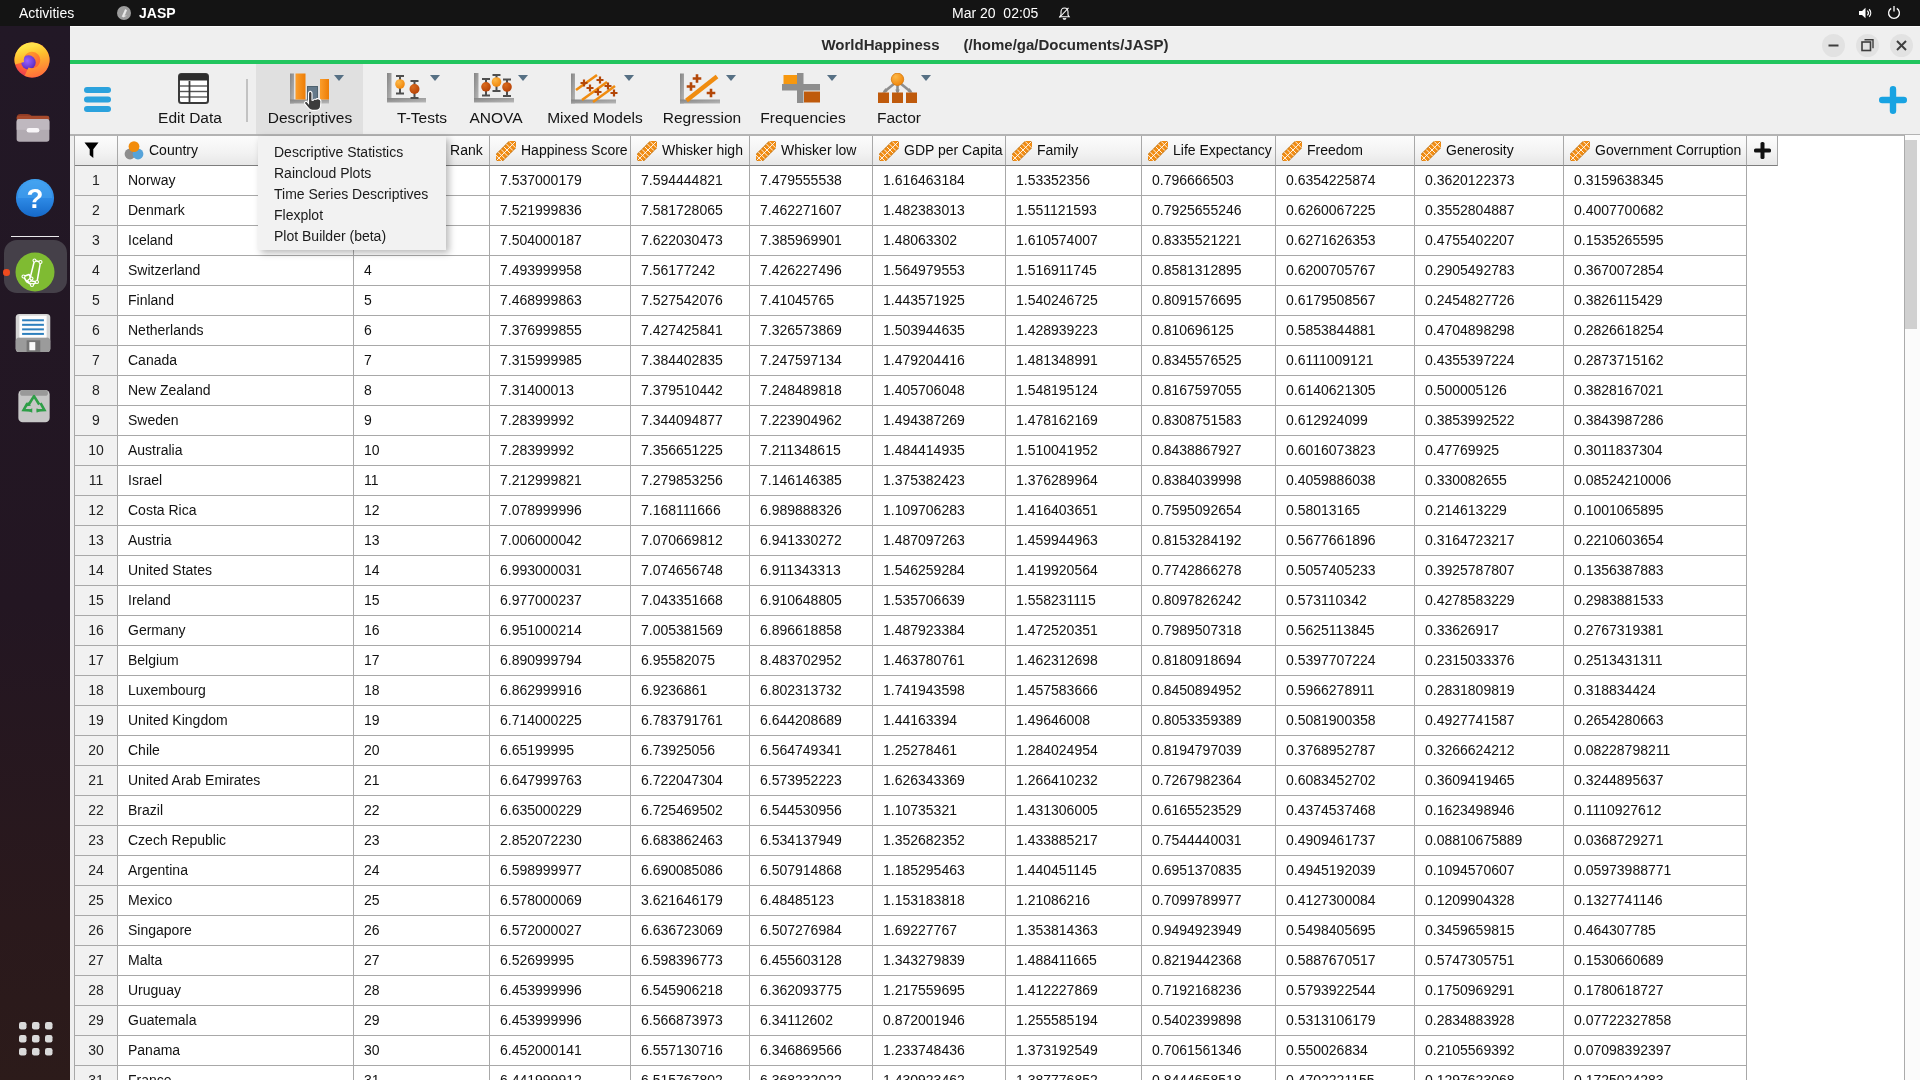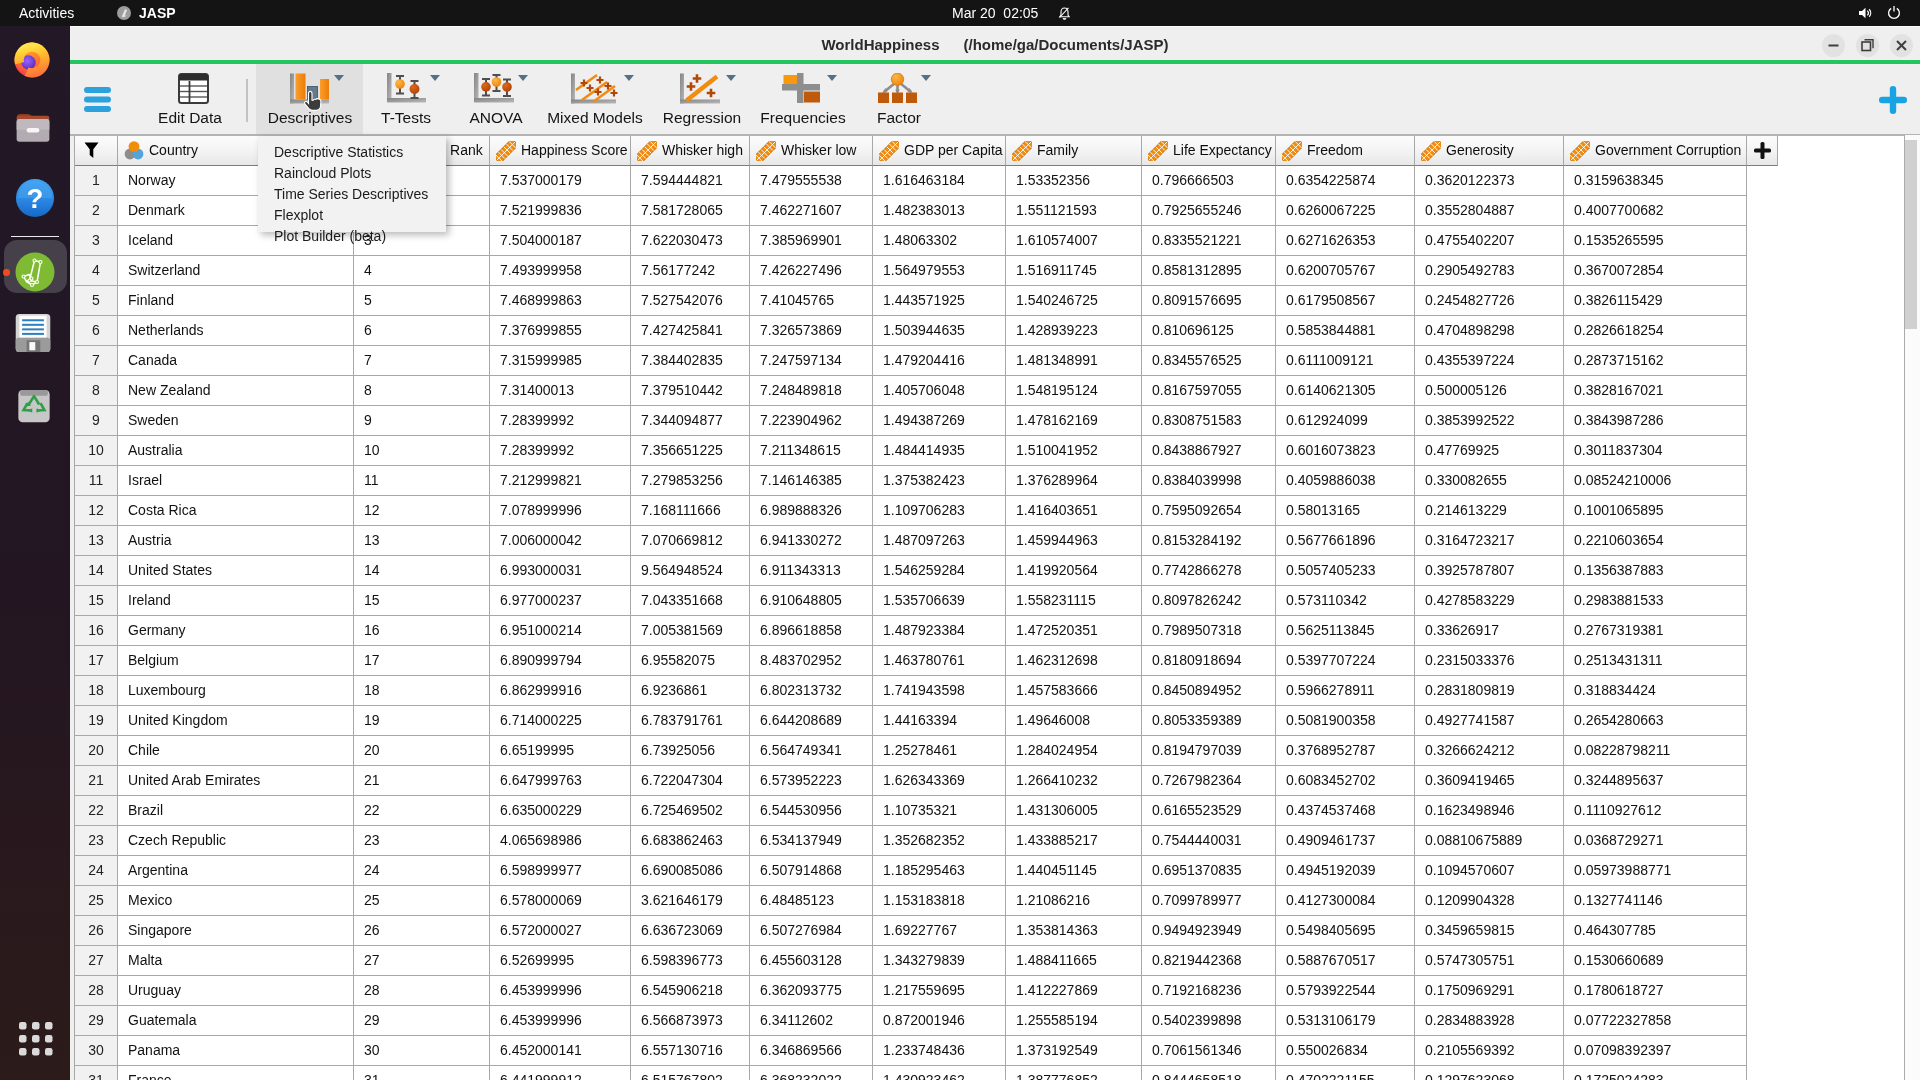--- a/index.html
+++ b/index.html
@@ -14,21 +14,21 @@
 .tri{position:absolute;width:0;height:0;border-left:5px solid transparent;border-right:5px solid transparent;border-top:6.5px solid #567084;top:75px;}
 #grid{position:absolute;left:75px;top:136px;display:grid;grid-template-columns:43px 236px 136px 141px 119px 123px 133px 136px 134px 139px 149px 183px 31px;grid-auto-rows:30px;font-size:14px;color:#111;}
 #tleft{position:absolute;left:74px;top:135px;width:1px;height:945px;background:#a8a8a8;}
 .c{border-right:1px solid #a8a8a8;border-bottom:1px solid #a8a8a8;overflow:hidden;white-space:nowrap;line-height:29px;}
 .c.num{background:#f1f1f1;text-align:center;color:#222;}
 .c.d{background:#fff;padding-left:10px;text-align:left;}
 .c.hd{background:linear-gradient(180deg,#fcfcfc 0%,#f3f3f3 55%,#e7e7e7 100%);border-bottom:1px solid #7d7d7d;text-align:left;color:#0d0d0d;font-size:14px;}
 .c.blank{border:none;background:transparent;}
 .hwrap{display:flex;align-items:center;gap:5px;padding-left:6px;height:100%;}
 .ric{flex:0 0 auto;}
-#menu{position:absolute;left:258px;top:136px;width:188px;height:96px;background:#f2f2f2;box-shadow:3px 3px 7px rgba(0,0,0,0.28);z-index:30;font-size:14px;color:#1a1a1a;}
+#menu{position:absolute;left:258px;top:136px;width:188px;height:114px;background:#f2f2f2;box-shadow:3px 3px 7px rgba(0,0,0,0.28);z-index:30;font-size:14px;color:#1a1a1a;}
 #menu div{height:21px;line-height:21px;padding-left:16px;white-space:nowrap;}
 #menu{padding-top:6px;}
 #scroll{position:absolute;left:1904px;top:135px;width:16px;height:945px;background:#fbfbfb;border-left:1px solid #ababab;}
 #thumb{position:absolute;left:1905px;top:140px;width:12px;height:189px;background:#d0d0d0;}
 #whitearea{position:absolute;left:1747px;top:136px;width:157px;height:944px;background:#fff;}
 .dockicon{position:absolute;left:15px;width:40px;height:40px;}
 </style></head><body>
 <div id="topbar">
 <span style="position:absolute;left:19px;top:4.5px;">Activities</span>
 <svg style="position:absolute;left:117px;top:6px" width="14" height="14" viewBox="0 0 14 14">
@@ -297,21 +297,21 @@
       <path d="M32.5 15 l3.3 5 l-5.3-1.4 Z"></path>
     </g>
 <circle cx="20.5" cy="6.3" r="6.2" fill="url(#ocirc)" stroke="#d8780a" stroke-width="0.8"></circle>
 <rect x="1" y="19.5" width="11" height="10.5" fill="#bf5a0c"></rect>
     <rect x="15" y="19.5" width="11" height="10.5" fill="#bf5a0c"></rect>
     <rect x="29" y="19.5" width="11" height="10.5" fill="#bf5a0c"></rect>
 </svg>
 <div class="tri" style="left:921px"></div>
 <div class="rlabel" style="left:190px">Edit Data</div>
 <div class="rlabel" style="left:310px">Descriptives</div>
-<div class="rlabel" style="left:406px">T-Tests</div>
+<div class="rlabel" style="left:422px">T-Tests</div>
 <div class="rlabel" style="left:496px">ANOVA</div>
 <div class="rlabel" style="left:595px">Mixed Models</div>
 <div class="rlabel" style="left:702px">Regression</div>
 <div class="rlabel" style="left:803px">Frequencies</div>
 <div class="rlabel" style="left:899px">Factor</div>
 <svg class="abs" style="left:1879px;top:86px" width="28" height="28" viewBox="0 0 28 28" fill="#18a3e2">
     <rect x="10.8" y="0" width="6.4" height="28" rx="3.2"></rect>
     <rect x="0" y="10.8" width="28" height="6.4" rx="3.2"></rect>
   </svg>
 <div id="whitearea"></div>
@@ -700,21 +700,21 @@
 <div class="c d">1.459944963</div>
 <div class="c d">0.8153284192</div>
 <div class="c d">0.5677661896</div>
 <div class="c d">0.3164723217</div>
 <div class="c d">0.2210603654</div>
 <div class="c blank"></div>
 <div class="c num">14</div>
     <div class="c d">United States</div>
     <div class="c d">14</div>
 <div class="c d">6.993000031</div>
-<div class="c d">9.564948524</div>
+<div class="c d">7.074656748</div>
 <div class="c d">6.911343313</div>
 <div class="c d">1.546259284</div>
 <div class="c d">1.419920564</div>
 <div class="c d">0.7742866278</div>
 <div class="c d">0.5057405233</div>
 <div class="c d">0.3925787807</div>
 <div class="c d">0.1356387883</div>
 <div class="c blank"></div>
 <div class="c num">15</div>
     <div class="c d">Ireland</div>
@@ -816,21 +816,21 @@
 <div class="c d">1.10735321</div>
 <div class="c d">1.431306005</div>
 <div class="c d">0.6165523529</div>
 <div class="c d">0.4374537468</div>
 <div class="c d">0.1623498946</div>
 <div class="c d">0.1110927612</div>
 <div class="c blank"></div>
 <div class="c num">23</div>
     <div class="c d">Czech Republic</div>
     <div class="c d">23</div>
-<div class="c d">4.065698986</div>
+<div class="c d">2.852072230</div>
 <div class="c d">6.683862463</div>
 <div class="c d">6.534137949</div>
 <div class="c d">1.352682352</div>
 <div class="c d">1.433885217</div>
 <div class="c d">0.7544440031</div>
 <div class="c d">0.4909461737</div>
 <div class="c d">0.08810675889</div>
 <div class="c d">0.0368729271</div>
 <div class="c blank"></div>
 <div class="c num">24</div>

